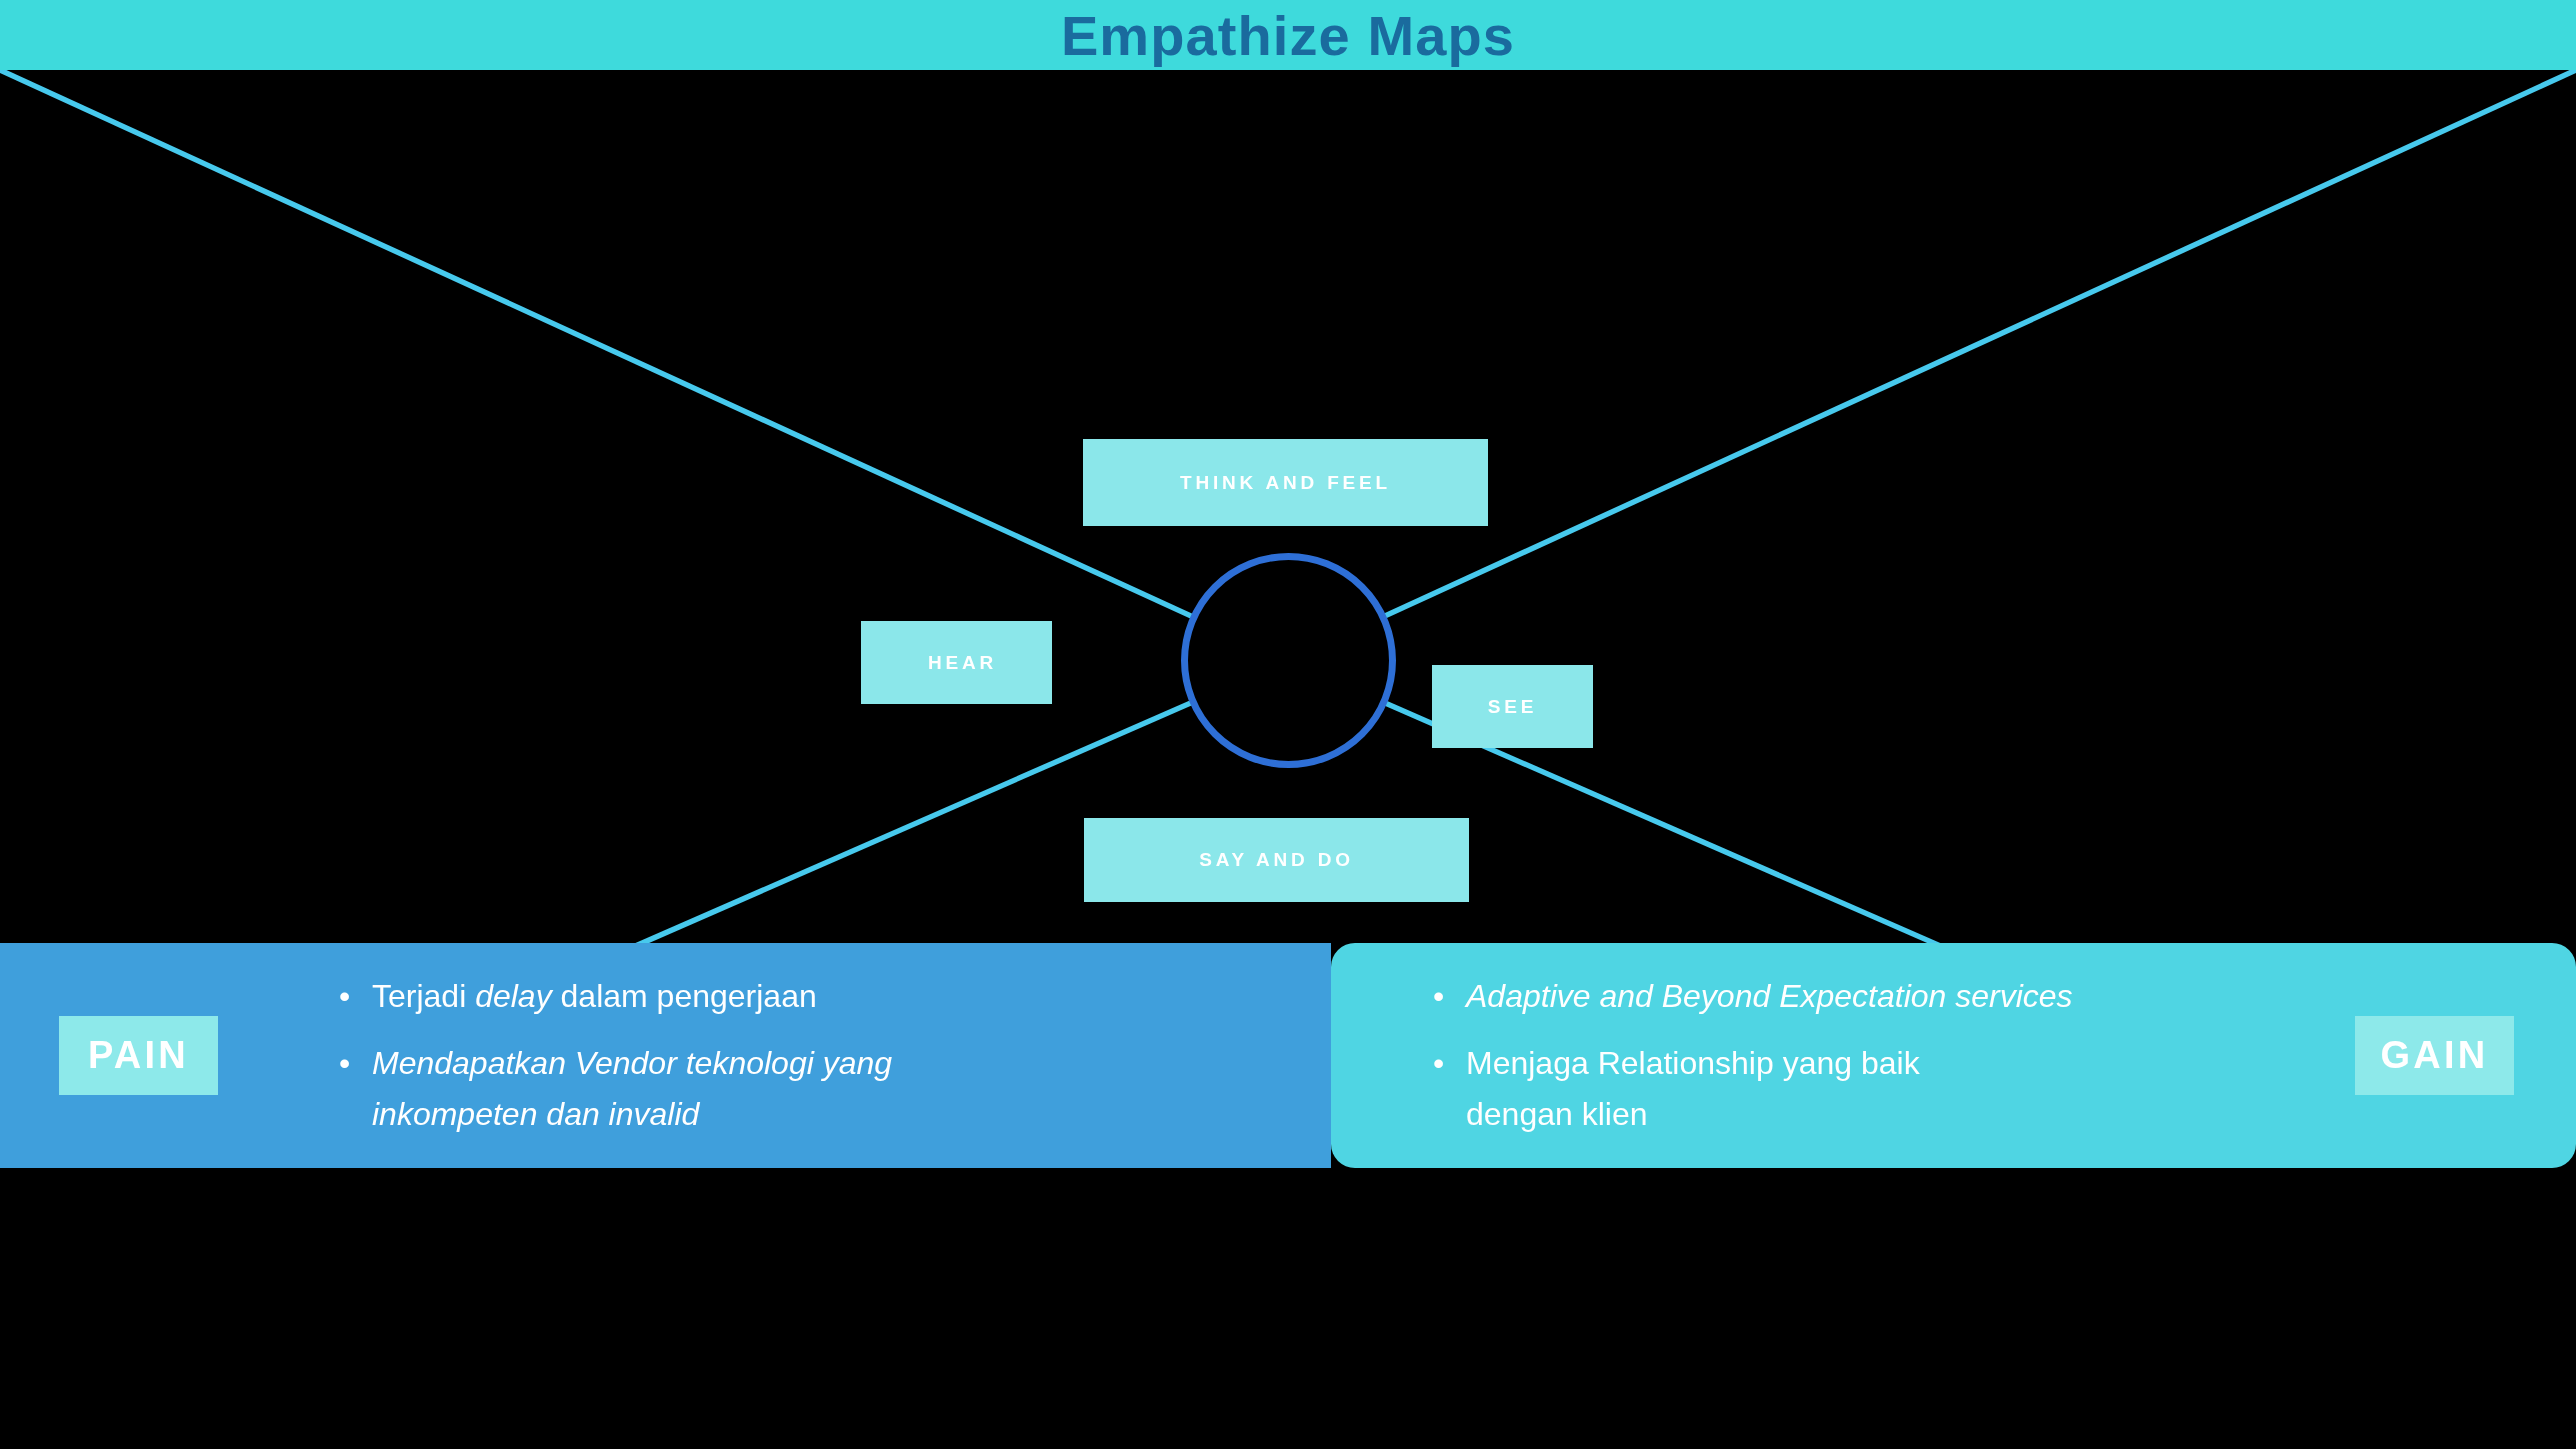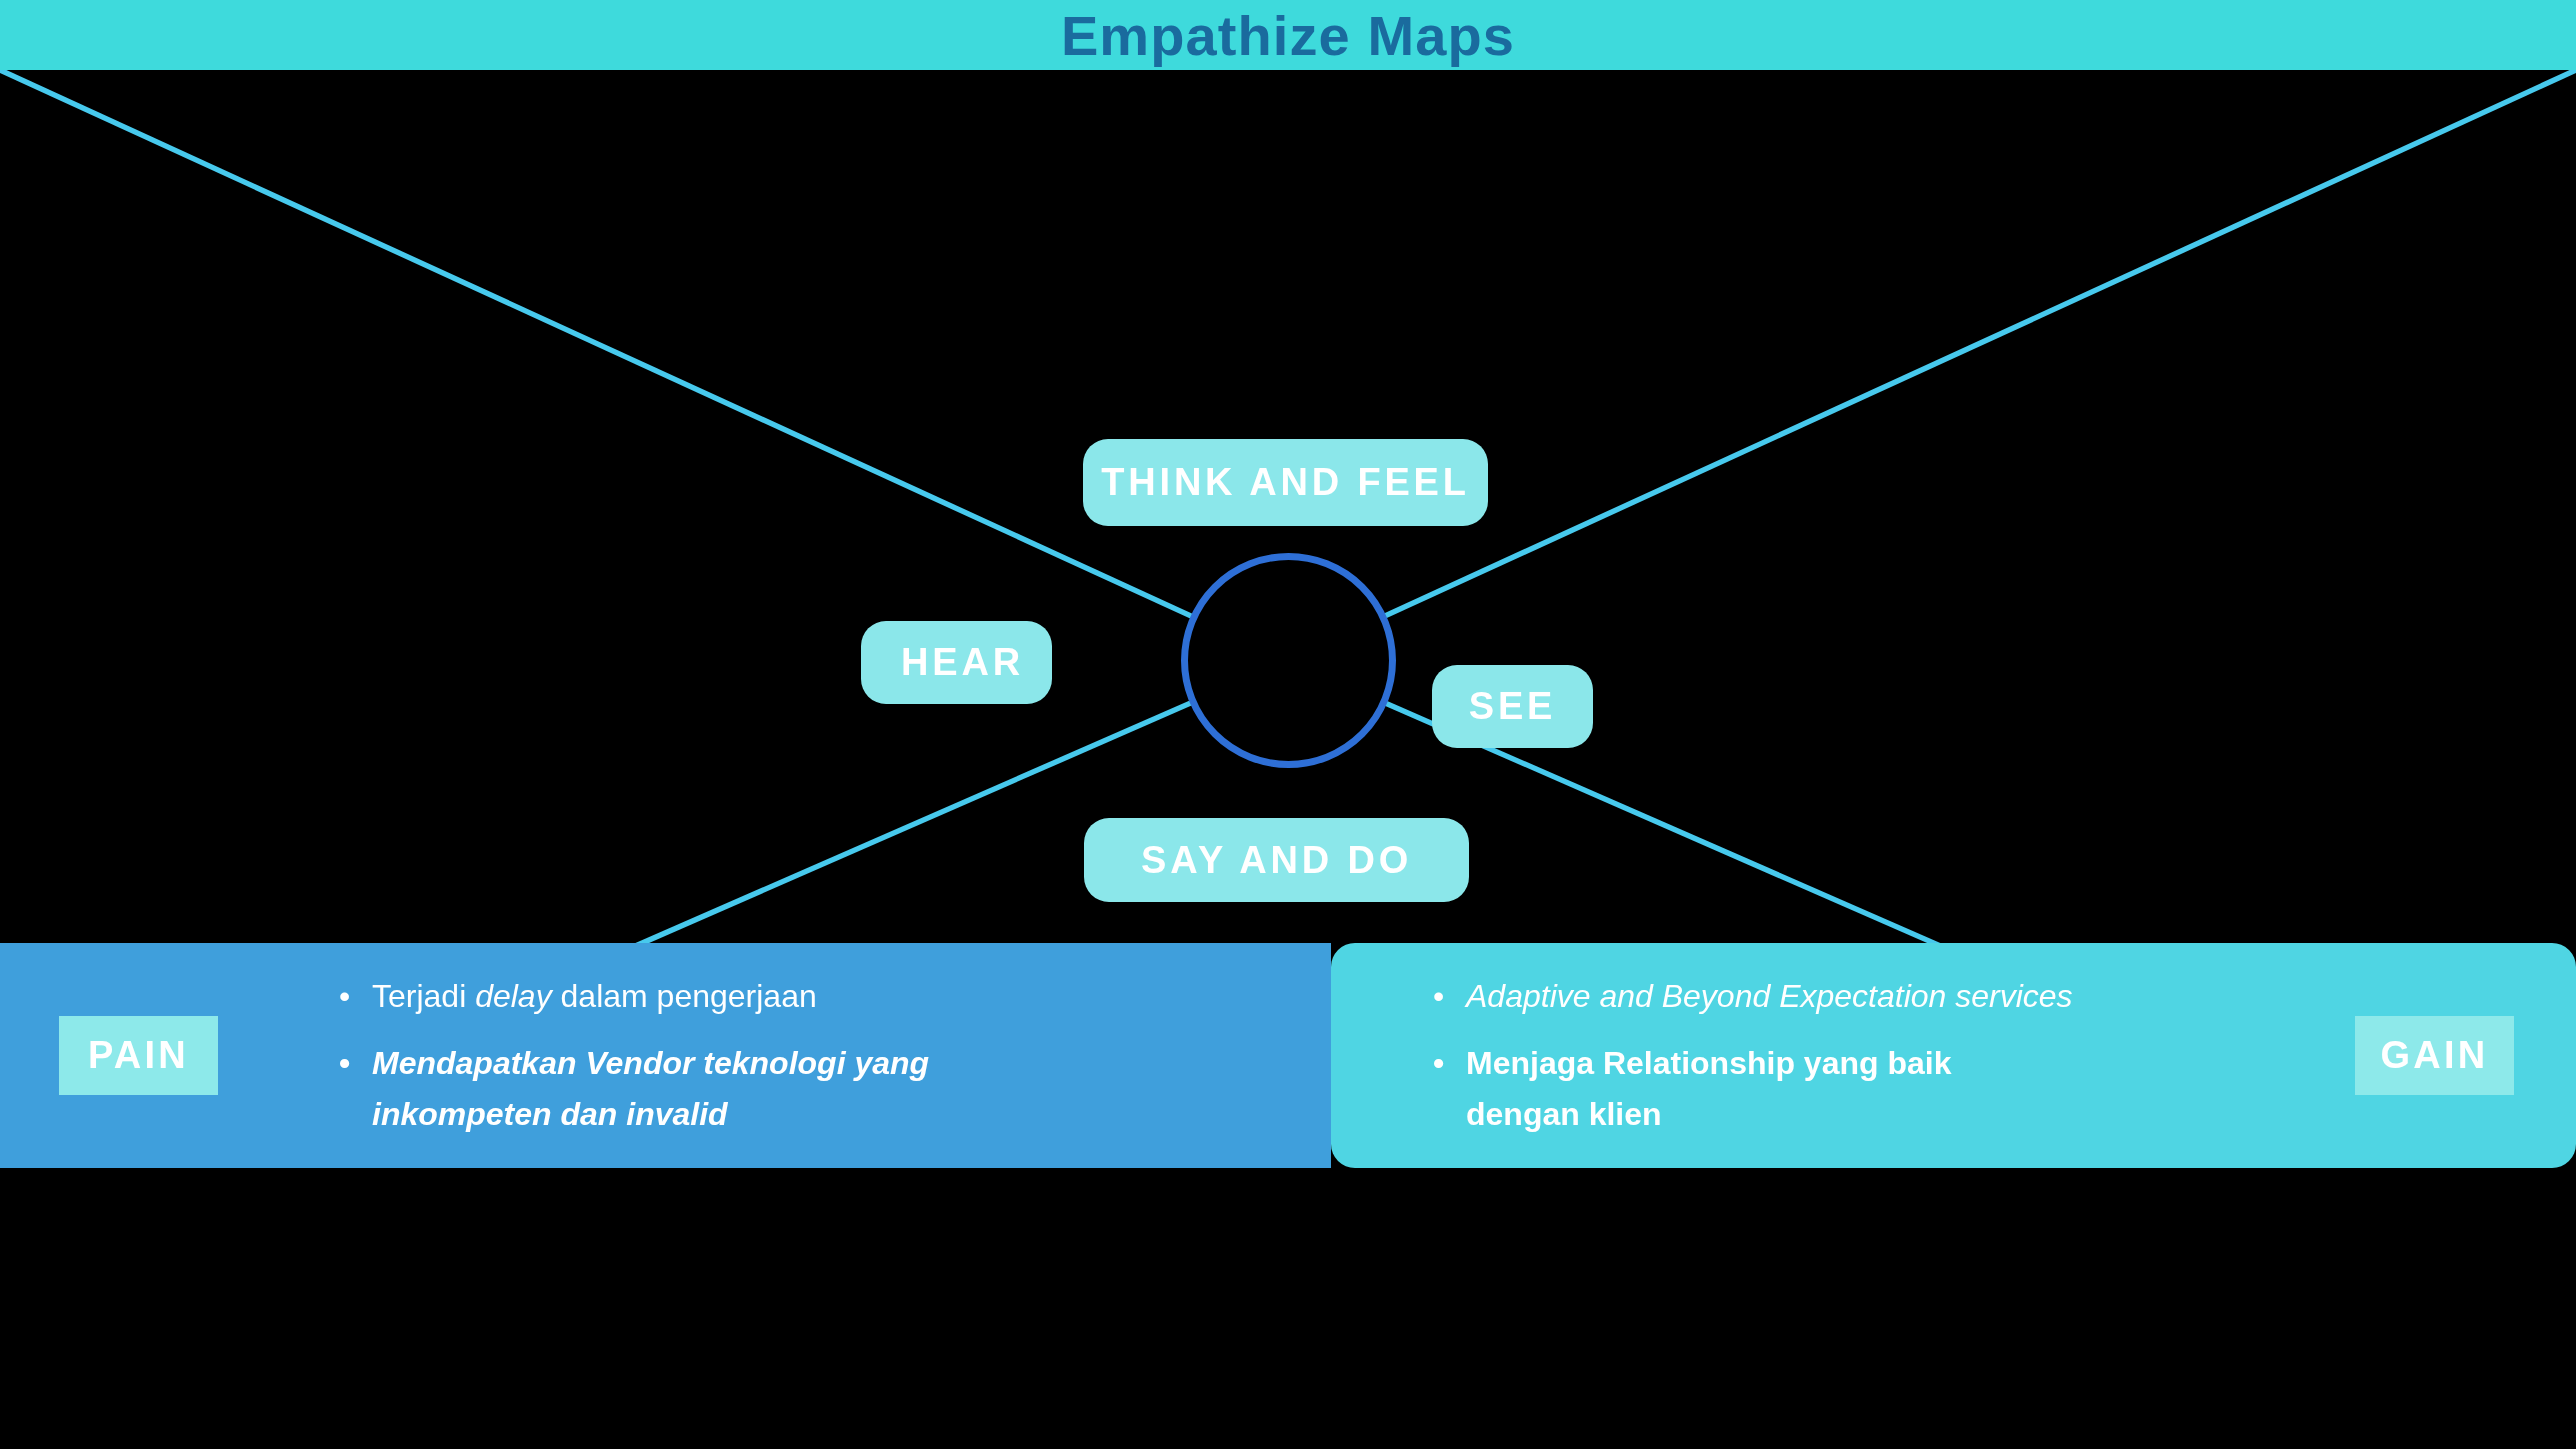--- a/index.html
+++ b/index.html
@@ -50,25 +50,24 @@
     box-sizing:border-box;
     border:7px solid var(--circle-border);
     border-radius:50%;
     background:var(--map-bg);
   }
   .qbox{
     position:absolute;
     background:var(--label-bg);
     color:var(--label-text);
     font-weight:700;
-    font-size:38px;
+    font-size:19px;
     letter-spacing:3.8px;
     display:flex;align-items:center;justify-content:center;
     white-space:nowrap;
-    border-radius:25px;
   }
   .qbox.think{left:1083px;top:369px;width:405px;height:87px;}
   .qbox.hear {left:861px;top:551px;width:179px;height:83px;padding-left:12px;}
   .qbox.see  {left:1432px;top:551px;width:161px;height:83px;margin-top:44px;}
   .qbox.say  {left:1084px;top:748px;width:385px;height:84px;}
   
   .bottom{
     position:absolute;left:0;bottom:0;
     width:2576px;height:225px;
     display:flex;
@@ -94,21 +93,21 @@
     font-size:38px;font-weight:700;letter-spacing:3.2px;
     flex:0 0 auto;
   }
   .bullets{
     list-style:none;margin:0;padding:0;
     color:var(--body-text);
     font-size:32px;line-height:1.6;
   }
   .pain-panel .bullets{margin-left:121px;}
   .bullets li{position:relative;padding-left:33px;}
-  .bullets li + li{margin-top:16px;font-weight:bold;}
+  .bullets li + li{margin-top:16px;}
   .bullets li::before{
     content:"\2022";
     position:absolute;left:0;top:0;
   }
   .it{font-style:italic;}
 </style>
 </head>
 <body>
 
 <div id="canvas">

